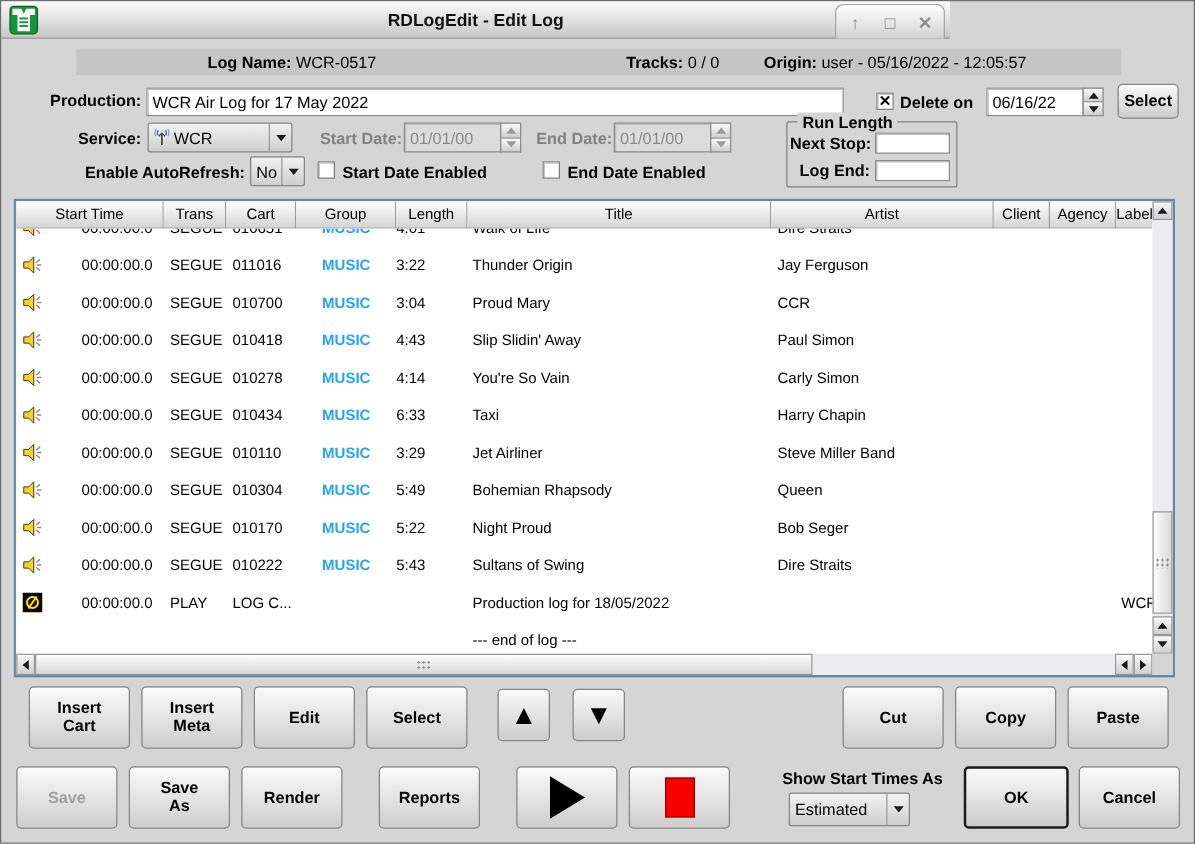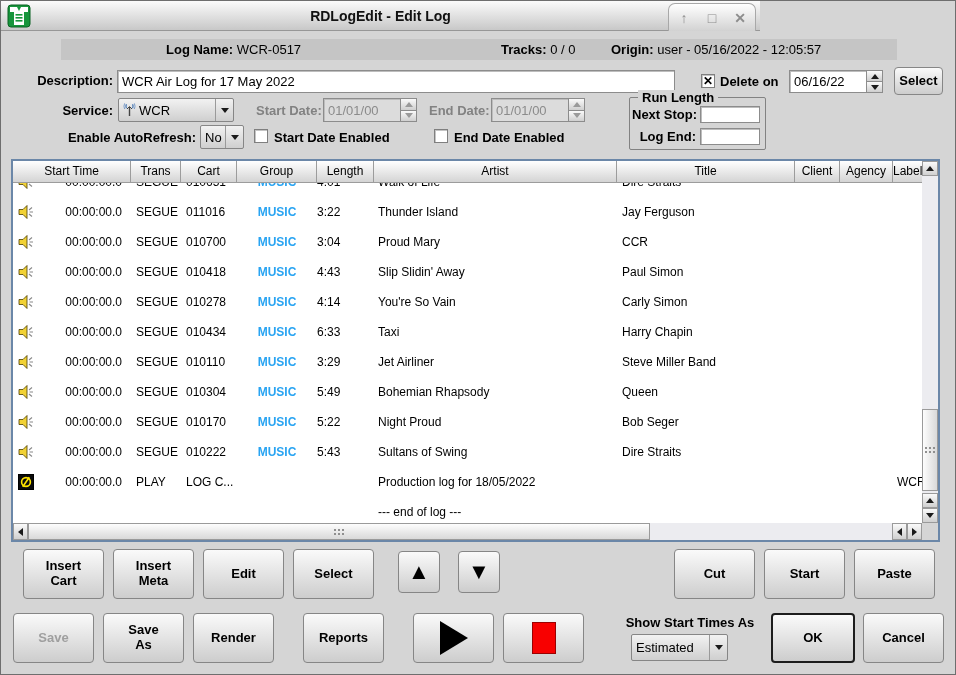--- a/index.html
+++ b/index.html
@@ -162,21 +162,21 @@
     <span class="grp" style="left:420px">
       <span class="lbl">Tracks:</span>
       <span>0 / 0</span>
     </span>
     <span class="grp" style="left:530px">
       <span class="lbl">Origin:</span>
       <span>user - 05/16/2022 - 12:05:57</span>
     </span>
   </div>
 
-  <div class="flabel" style="left:30px; top:72px; width:82px; text-align:right;">Description:</div>
+  <div class="flabel" style="left:30px; top:72px; width:82px; text-align:right;">Production:</div>
   <input class="tinput" style="left: 116px; top: 69px; width: 558px; height: 23px;" value="WCR Air Log for 17 May 2022">
   <span class="checkbox checked" style="left:700px; top:73px;"></span>
   <div class="flabel" style="left:719px; top:73px;">Delete on</div>
   <input class="tinput" style="left: 788px; top: 69px; width: 78px; height: 23px;" value="06/16/22">
   <div class="spin" style="left:865px; top:69px; height:23px;">
     <span class="sb">
         <span class="tri-up"></span>
       </span>
     <span class="sb">
         <span class="tri-dn"></span>
@@ -242,22 +242,22 @@
     <input class="tinput" style="left: 70px; top: 30px; width: 60px; height: 17px; padding: 0px 3px;" value="">
   </div>
 
   <div class="logframe">
     <div class="loghead cols">
       <div class="hc">Start Time</div>
       <div class="hc">Trans</div>
       <div class="hc">Cart</div>
       <div class="hc">Group</div>
       <div class="hc">Length</div>
+      <div class="hc">Title</div>
       <div class="hc">Artist</div>
-      <div class="hc">Title</div>
       <div class="hc">Client</div>
       <div class="hc">Agency</div>
       <div class="hc" style="border-right:none">Label</div>
     </div>
 
     <div class="logview">
       <div class="rows">
 
           <div class="logrow cols">
             <div class="c-start">
@@ -289,21 +289,21 @@
                   <path d="M11 6 L14 3.5 M11.5 8 L15 8 M11 10 L14 12.5" stroke="#8a8a8a" stroke-width="1.1" fill="none"></path>
                 </svg>
 
               </span>
               <span>00:00:00.0</span>
             </div>
             <div class="c-trans">SEGUE</div>
             <div class="c-cart">011016</div>
             <div class="c-group">MUSIC</div>
             <div class="c-len">3:22</div>
-            <div class="c-title">Thunder Island</div>
+            <div class="c-title">Thunder Origin</div>
             <div class="c-artist">Jay Ferguson</div>
             <div class="c-client"></div>
             <div class="c-agency"></div>
             <div class="c-label"></div>
           </div>
 
           <div class="logrow cols">
             <div class="c-start">
               <span class="rowicon speaker">
                 <svg class="svg-speaker" viewBox="0 0 16 16">
@@ -562,21 +562,21 @@
 Meta</div>
   <div class="btn" style="left:202px; top:548px; width:81px; height:50px;">Edit</div>
   <div class="btn" style="left:292px; top:548px; width:81px; height:50px;">Select</div>
   <div class="btn" style="left:397px; top:550px; width:42px; height:42px;">
     <span class="bigtri">▲</span>
   </div>
   <div class="btn" style="left:457px; top:550px; width:42px; height:42px;">
     <span class="bigtri">▼</span>
   </div>
   <div class="btn" style="left:673px; top:548px; width:81px; height:50px;">Cut</div>
-  <div class="btn" style="left:763px; top:548px; width:81px; height:50px;">Start</div>
+  <div class="btn" style="left:763px; top:548px; width:81px; height:50px;">Copy</div>
   <div class="btn" style="left:853px; top:548px; width:81px; height:50px;">Paste</div>
 
   <div class="btn disabled" style="left:12px; top:612px; width:81px; height:50px;">Save</div>
   <div class="btn" style="left:102px; top:612px; width:81px; height:50px;">Save
 As</div>
   <div class="btn" style="left:192px; top:612px; width:81px; height:50px;">Render</div>
   <div class="btn" style="left:302px; top:612px; width:81px; height:50px;">Reports</div>
   <div class="btn" style="left:412px; top:612px; width:81px; height:50px;">
     <span class="play-tri"></span>
   </div>

